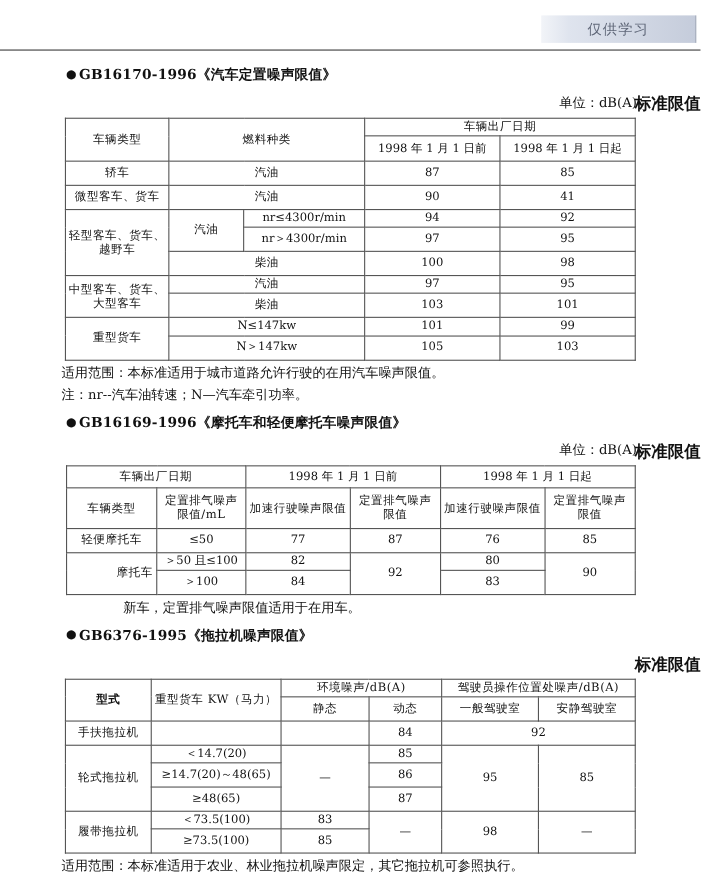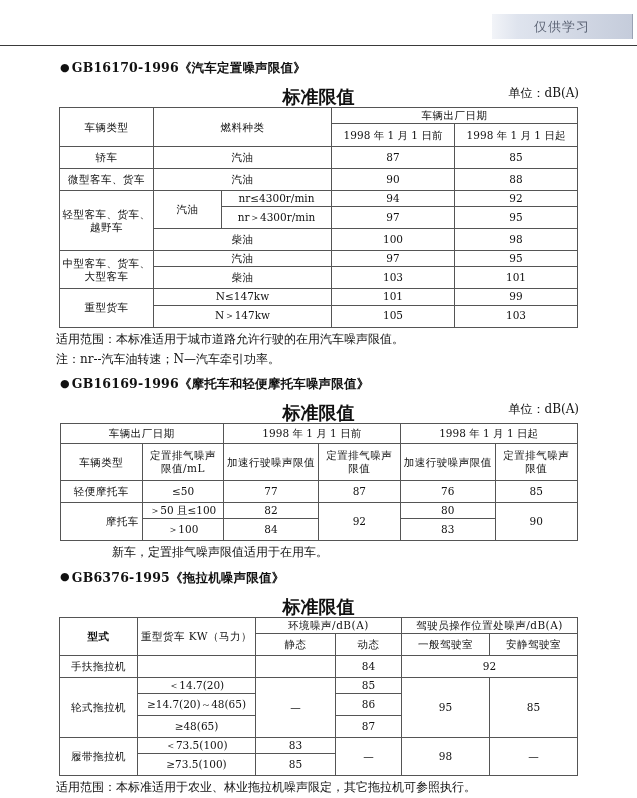--- a/index.html
+++ b/index.html
@@ -77,22 +77,22 @@
   }
 
   .caption-row {
     position: relative;
     height: 22px;
     margin-top: 8px;
   }
   .caption-title {
     position: absolute;
     left: 0; right: 0;
-    text-align: center;
-    font-size: 18px;
+    text-align: right;
+    font-size: 15px;
     font-weight: bold;
   }
   .caption-unit {
     position: absolute;
     right: 58px;
     font-size: 12px;
   }
 
   
   table.doc {
@@ -168,21 +168,21 @@
         <td class="cn" style="height:19px;">轿车</td>
         <td class="cn" colspan="2">汽油</td>
         <td>87</td>
         <td>85</td>
       </tr>
 
       <tr>
         <td class="cn" style="height:19px;">微型客车、货车</td>
         <td class="cn" colspan="2">汽油</td>
         <td>90</td>
-        <td>88</td>
+        <td>41</td>
       </tr>
 
       <tr>
         <td class="cn" rowspan="3" style="height:19px;">轻型客车、货车、越野车</td>
         <td class="cn" rowspan="2">汽油</td>
         <td>nr≤4300r/min</td>
         <td>94</td>
         <td>92</td>
       </tr>
       <tr>

